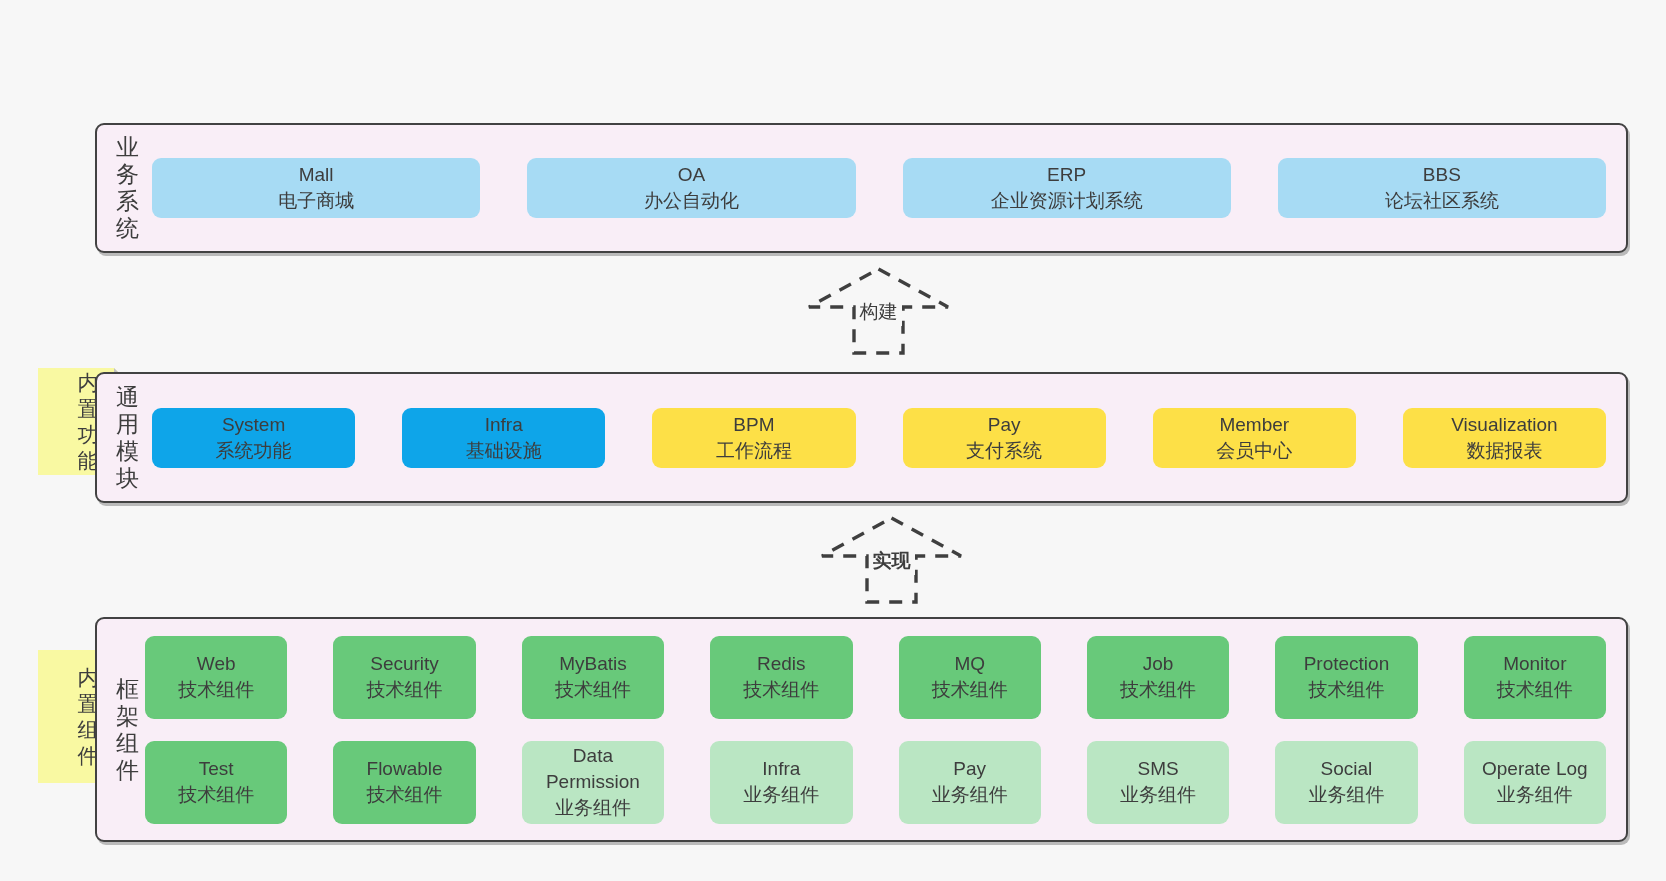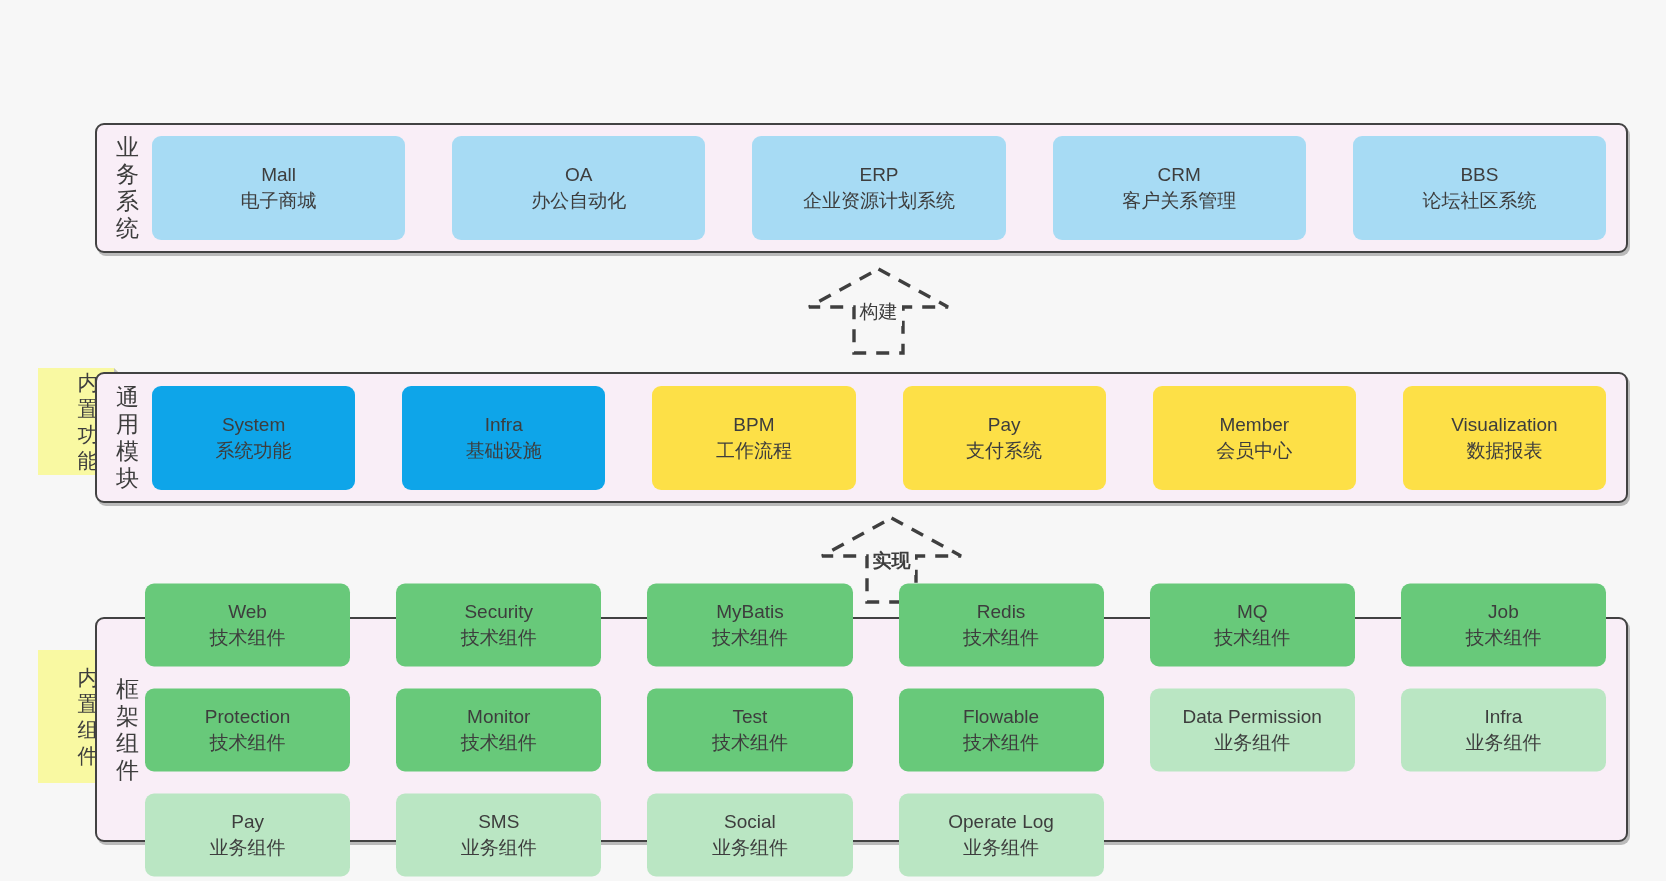--- a/index.html
+++ b/index.html
@@ -21,26 +21,26 @@
   .band-label {
     position:absolute; left:11px; top:50%; transform:translateY(-50%);
     width:32px; text-align:right; font-size:23px; line-height:27px;
     word-break:break-all; letter-spacing:1px;
   }
 
   .row6 {
     position:absolute; left:55px; right:20px; top:50%;
     transform:translateY(-50%); display:flex; gap:47px;
   }
-  .row6 .box { flex:1; height:104px; }
+  .row6 .box { flex:1; height:60px; }
 
   .grid8 {
     position:absolute; left:48px; right:20px; top:50%;
     transform:translateY(-50%);
-    display:grid; grid-template-columns:repeat(6,1fr); gap:22px 46px;
+    display:grid; grid-template-columns:repeat(8,1fr); gap:22px 46px;
   }
   .grid8 .box { height:83px; }
 
   .box {
     border-radius:9px; display:flex; flex-direction:column;
     align-items:center; justify-content:center; text-align:center;
     font-size:19px; line-height:26px; padding:2px 6px; box-sizing:border-box;
   }
   .blue       { background:#a7dbf4; }
   .red        { background:#0ea5e9; }
@@ -95,24 +95,20 @@
     </div>
     <div class="box blue">
       <span>OA</span>
       <span>办公自动化</span>
     </div>
     <div class="box blue">
       <span>ERP</span>
       <span>企业资源计划系统</span>
     </div>
     <div class="box blue">
-      <span>CRM</span>
-      <span>客户关系管理</span>
-    </div>
-    <div class="box blue">
       <span>BBS</span>
       <span>论坛社区系统</span>
     </div>
   </div>
 </div>
 
 <div class="arrow" id="arrow-build">
   <svg viewBox="0 0 145 90">
     <polygon points="72.5,3 142,41 97,41 97,87 48,87 48,41 3,41" fill="#f7f7f7" stroke="#3f3f3f" stroke-width="3.4" stroke-dasharray="13 10"></polygon>
   </svg>

